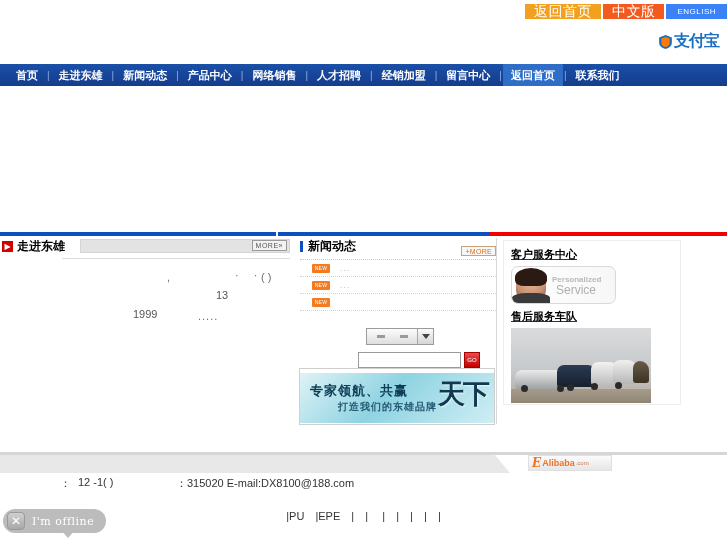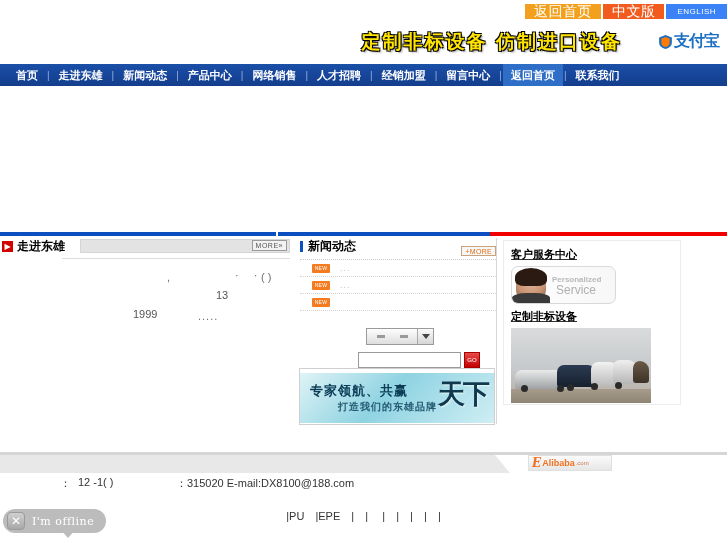--- a/index.html
+++ b/index.html
@@ -326,21 +326,20 @@
 
 <div id="page">
 
   <div class="topbar">
     <div class="topbtn b1">返回首页</div>
     <div class="topbtn b2">中文版</div>
     <div class="topbtn b3">ENGLISH</div>
   </div>
 
   <div class="banner">
-    <div class="slogan">定制非标设备  仿制进口设备</div>
     <div class="alipay">
       <svg class="alipay-mark" viewBox="0 0 20 22">
         <path d="M10 0 L20 4 L20 12 Q20 19 10 22 Q0 19 0 12 L0 4 Z" fill="#1a6fc4"></path>
         <path d="M10 3 L16.5 5.6 L16.5 12 Q16.5 17 10 19 Q3.5 17 3.5 12 L3.5 5.6 Z" fill="#ff7a00"></path>
       </svg>
       <span class="alipay-text">支付宝</span>
     </div>
   </div>
 
   <div class="nav">
@@ -434,21 +433,21 @@
 
   <div class="right-panel">
     <div class="rp-title">客户服务中心</div>
     <div class="service-img">
       <span class="agent-face"></span>
       <span class="agent-hair"></span>
       <span class="agent-shoulder"></span>
       <span class="svc-text1">Personalized</span>
       <span class="svc-text2">Service</span>
     </div>
-    <div class="rp-title">定制非标设备</div>
+    <div class="rp-title">售后服务车队</div>
     <div class="fleet-img">
       <span class="ground"></span>
       <span class="car c1"></span>
       <span class="car c2"></span>
       <span class="car c3"></span>
       <span class="car c4"></span>
       <span class="car c5"></span>
       <span class="wheel" style="left:10px;bottom:11px"></span>
       <span class="wheel" style="left:46px;bottom:11px"></span>
       <span class="wheel" style="left:56px;bottom:12px"></span>

